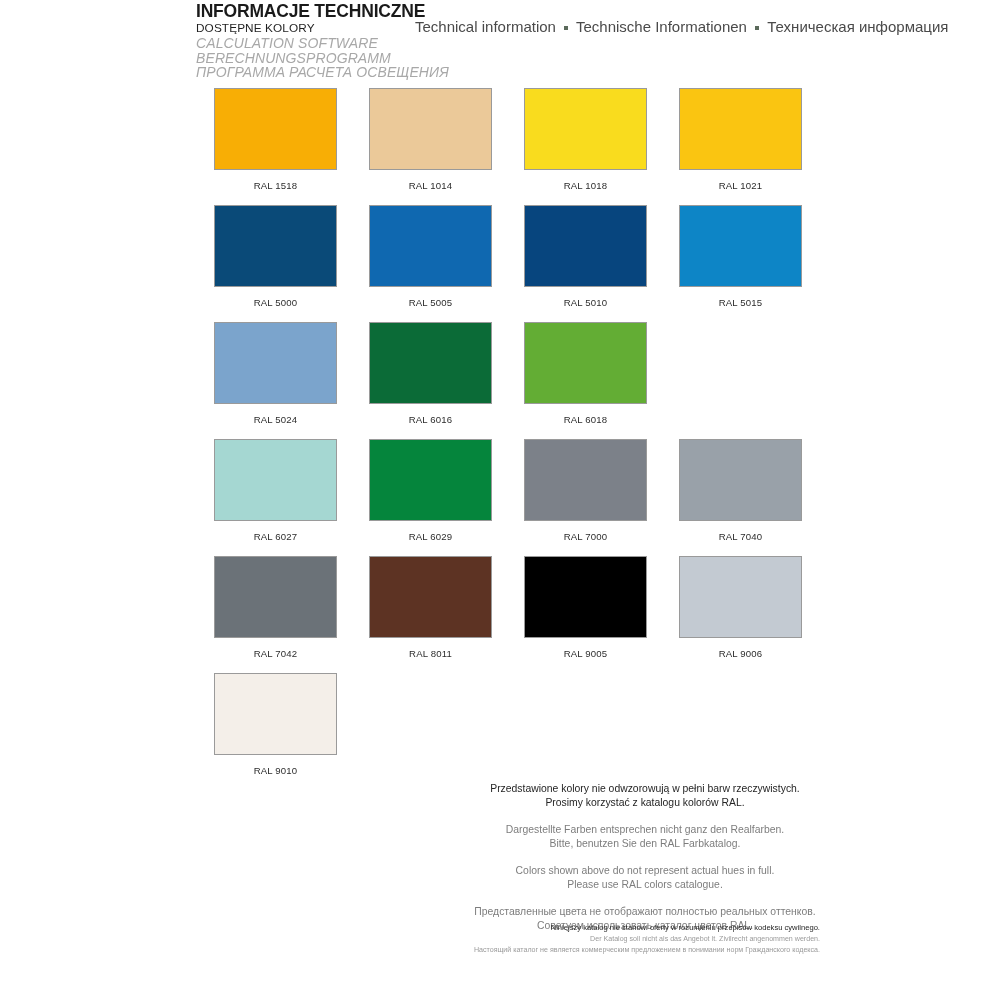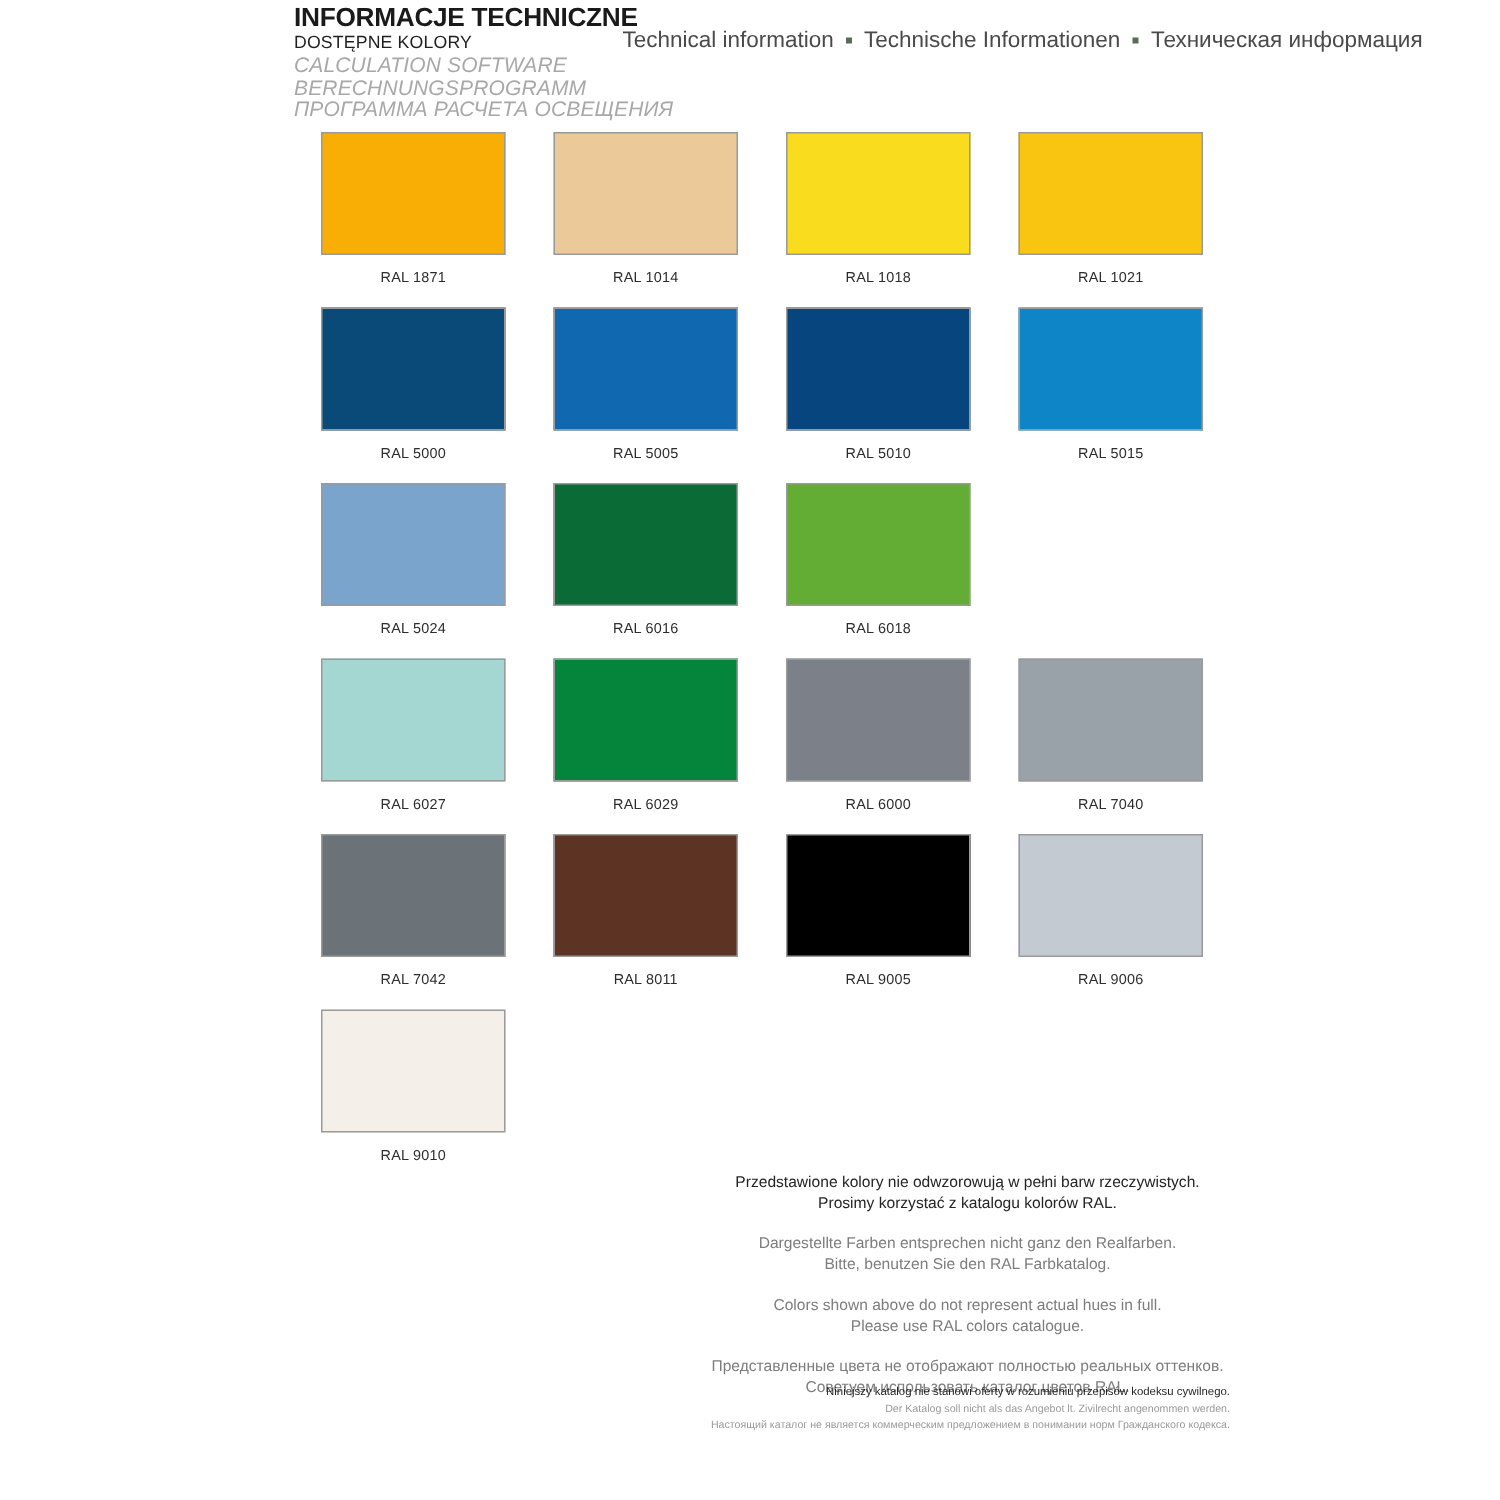--- a/index.html
+++ b/index.html
@@ -177,21 +177,21 @@
     <div class="subtitle-main">DOSTĘPNE KOLORY</div>
     <div class="subtitle-alt">CALCULATION SOFTWARE</div>
     <div class="subtitle-alt">BERECHNUNGSPROGRAMM</div>
     <div class="subtitle-alt">ПРОГРАММА РАСЧЕТА ОСВЕЩЕНИЯ</div>
   </div>
 
   <div class="swatch-grid" id="swatch-grid">
       <div class="swatch-row">
         <div class="swatch-cell">
           <div class="swatch-chip" style="background: rgb(248, 174, 5);"></div>
-          <div class="swatch-label">RAL 1871</div>
+          <div class="swatch-label">RAL 1518</div>
         </div>
         <div class="swatch-cell">
           <div class="swatch-chip" style="background: rgb(235, 201, 153);"></div>
           <div class="swatch-label">RAL 1014</div>
         </div>
         <div class="swatch-cell">
           <div class="swatch-chip" style="background: rgb(249, 220, 30);"></div>
           <div class="swatch-label">RAL 1018</div>
         </div>
         <div class="swatch-cell">
@@ -235,21 +235,21 @@
         <div class="swatch-cell">
           <div class="swatch-chip" style="background: rgb(165, 215, 210);"></div>
           <div class="swatch-label">RAL 6027</div>
         </div>
         <div class="swatch-cell">
           <div class="swatch-chip" style="background: rgb(5, 133, 60);"></div>
           <div class="swatch-label">RAL 6029</div>
         </div>
         <div class="swatch-cell">
           <div class="swatch-chip" style="background: rgb(124, 129, 137);"></div>
-          <div class="swatch-label">RAL 6000</div>
+          <div class="swatch-label">RAL 7000</div>
         </div>
         <div class="swatch-cell">
           <div class="swatch-chip" style="background: rgb(153, 161, 169);"></div>
           <div class="swatch-label">RAL 7040</div>
         </div>
       </div>
       <div class="swatch-row">
         <div class="swatch-cell">
           <div class="swatch-chip" style="background: rgb(107, 114, 120);"></div>
           <div class="swatch-label">RAL 7042</div>

